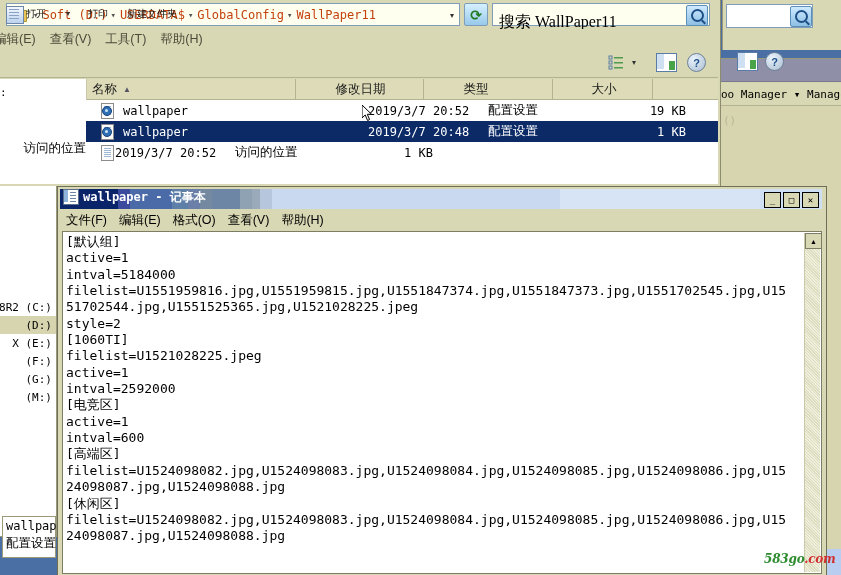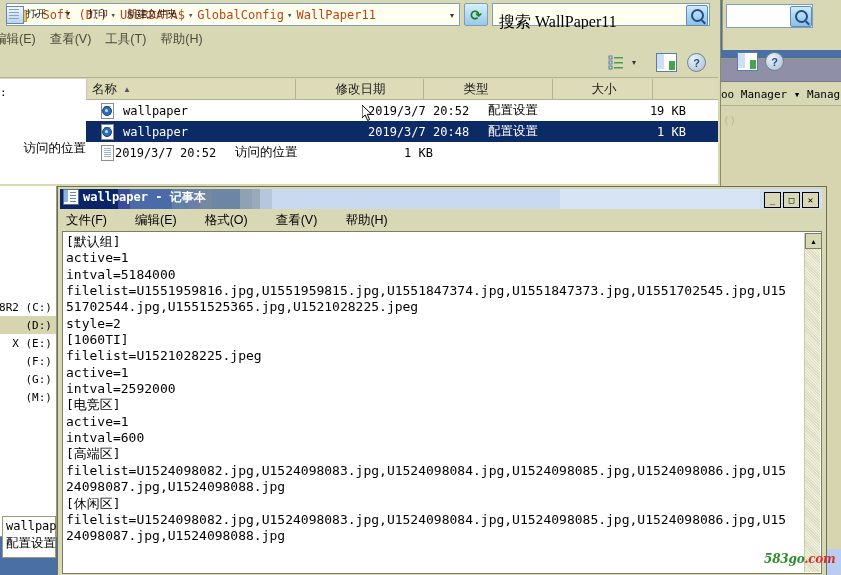--- a/index.html
+++ b/index.html
@@ -126,21 +126,21 @@
       #c9d9ef 212px,#c9d9ef 500px,
       #d7e4f5 500px,#d7e4f5 700px,
       #cfdff3 700px,#cfdff3 762px);
     display:flex;align-items:flex-start;}
   #np-icon{width:14px;height:14px;margin-left:3px;position:relative;flex:none;background:#fff;border:1px solid #5b6f8c;}
   #np-icon .sp{position:absolute;left:0;top:0;width:4px;height:12px;background:#8fb4dc;}
   #np-icon .ln{position:absolute;left:6px;top:2px;width:6px;height:1px;background:#6b86a8;box-shadow:0 3px 0 #6b86a8,0 6px 0 #6b86a8,0 9px 0 #6b86a8;}
   #np-title-text{margin-left:4px;color:#fff;font-family:"DejaVu Sans Mono","Liberation Mono",monospace;font-size:12px;font-weight:bold;white-space:nowrap;}
   #np-winbtns{position:absolute;right:3px;top:3px;display:flex;gap:2px;}
   .npbtn{width:15px;height:14px;background:#d9d8b5;border:1px solid #000;display:flex;align-items:center;justify-content:center;font-size:9px;font-family:"DejaVu Sans Mono",monospace;line-height:1;color:#000;}
-  #np-menu{left:2px;top:24px;width:762px;height:19px;background:#d9d8b5;display:flex;align-items:center;gap:16px;}
+  #np-menu{left:2px;top:24px;width:762px;height:19px;background:#d9d8b5;display:flex;align-items:center;}
   .np-menu-item{font-size:12.5px;color:#000;margin-right:12px;white-space:nowrap;}
   .np-menu-item:first-child{margin-left:6px;}
   #np-text-area{left:4px;top:44px;width:758px;height:341px;background:#fff;border:1px solid #7d7d64;overflow:hidden;}
   #np-text{padding:2px 0 0 3px;font-family:"DejaVu Sans Mono","Liberation Mono",monospace;font-size:13px;line-height:16.35px;white-space:pre;color:#000;}
   #np-scroll{position:absolute;right:1px;top:1px;width:15px;height:339px;
     background:repeating-linear-gradient(45deg,#efefdc 0 1px,#dcdcc0 1px 2px);border-left:1px solid #c9c8a8;}
   #np-scroll-up{position:absolute;left:0;top:0;width:15px;height:14px;background:#d9d8b5;border:1px solid #7d7d64;display:flex;align-items:center;justify-content:center;font-size:7px;}
 
   
   #watermark{left:764px;top:552px;font-family:"DejaVu Serif","Liberation Serif",serif;font-size:12px;font-style:italic;font-weight:bold;letter-spacing:-0.2px;}

